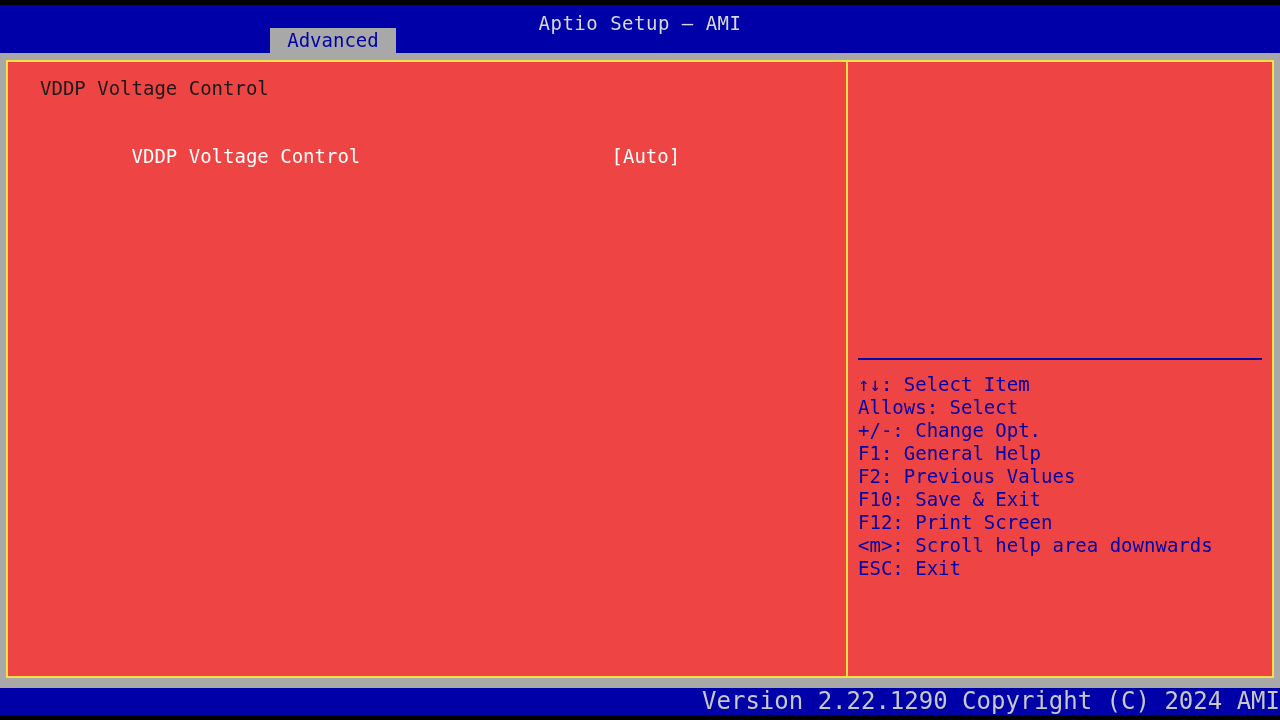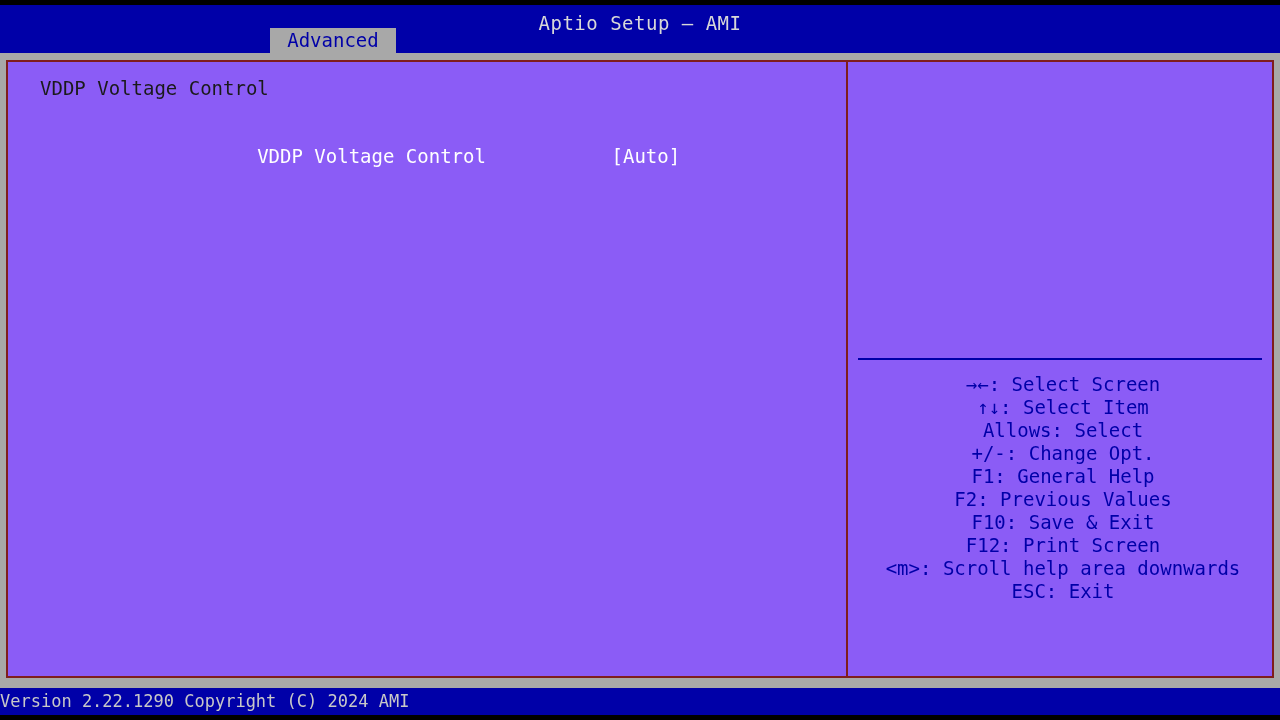--- a/index.html
+++ b/index.html
@@ -73,24 +73,23 @@
     position: absolute;
     left: 0; top: 53px;
     width: 1280px;
     height: 635px;
     background: #a8a8a8;
   }
 
   
   .panel {
     position: absolute;
-    background: #8b5cf6;
-    border: 2px solid #7f1d1d;
+    background: #ef4444;
+    border: 2px solid #fde047;
     box-sizing: border-box;
-    text-align: center;
   }
   .panel-left {
     left: 6px;
     top: 60px;
     width: 842px;
     height: 618px;
   }
   .panel-right {
     left: 846px;
     top: 60px;
@@ -177,23 +176,23 @@
     width: 1280px;
     height: 27px;
     background: #0000a8;
   }
   .footer-text {
     position: absolute;
     left: 0; top: 0;
     width: 1280px;
     height: 27px;
     line-height: 27px;
-    text-align: left;
+    text-align: right;
     color: #c8c8c8;
-    font-size: 17px;
+    font-size: 24px;
     white-space: pre;
   }
   .bottom-black {
     position: absolute;
     left: 0; top: 715px;
     width: 1280px;
     height: 5px;
     background: #000000;
   }
 </style>
@@ -223,21 +222,20 @@
 
     </div>
   </div>
 
   <div class="panel panel-right">
 
 
     <div class="help-divider"></div>
 
     <div class="legend" id="legend-list">
-        <div class="legend-line"><span class="keys">→←</span><span>: </span><span>Select Screen</span></div>
         <div class="legend-line"><span class="keys">↑↓</span><span>: </span><span>Select Item</span></div>
         <div class="legend-line"><span class="keys">Allows</span><span>: </span><span>Select</span></div>
         <div class="legend-line"><span class="keys">+/-</span><span>: </span><span>Change Opt.</span></div>
         <div class="legend-line"><span class="keys">F1</span><span>: </span><span>General Help</span></div>
         <div class="legend-line"><span class="keys">F2</span><span>: </span><span>Previous Values</span></div>
         <div class="legend-line"><span class="keys">F10</span><span>: </span><span>Save &amp; Exit</span></div>
         <div class="legend-line"><span class="keys">F12</span><span>: </span><span>Print Screen</span></div>
         <div class="legend-line"><span class="keys">&lt;m&gt;</span><span>: </span><span>Scroll help area downwards</span></div>
         <div class="legend-line"><span class="keys">ESC</span><span>: </span><span>Exit</span></div>
       </div>

